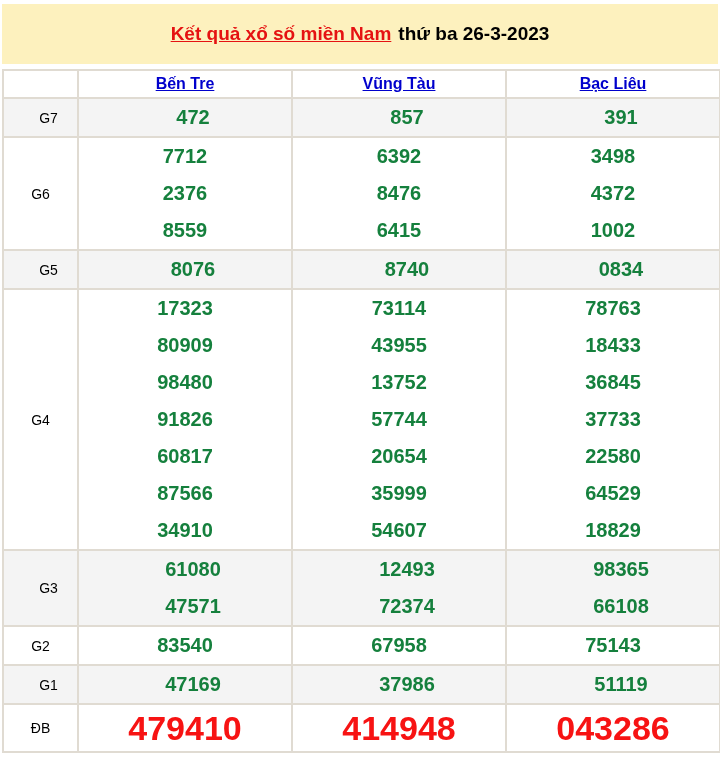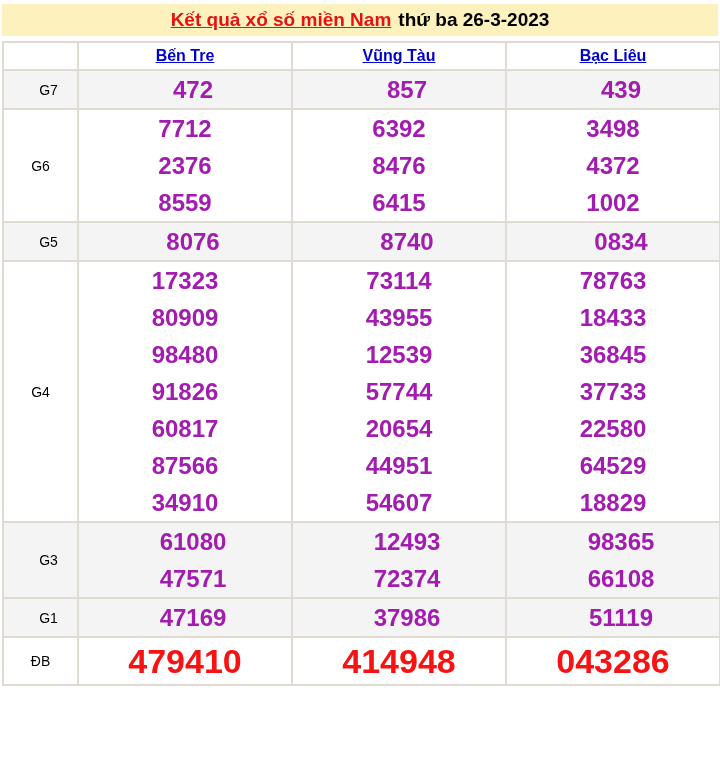--- a/index.html
+++ b/index.html
@@ -9,21 +9,21 @@
     font-family: "Liberation Sans", sans-serif;
   }
   .page {
     width: 720px;
     box-sizing: border-box;
     padding: 4px 2px 0 2px;
   }
   
   .title-bar {
     background: #fdf1be;
-    height: 32px;
+    height: 60px;
     display: flex;
     align-items: center;
     justify-content: center;
     gap: 7px;
     font-size: 19px;
     font-weight: bold;
     white-space: nowrap;
   }
   .title-link {
     color: #e51212;
@@ -57,23 +57,23 @@
     cursor: pointer;
   }
   td.label {
     font-size: 14px;
     font-weight: normal;
     color: #000;
   }
   .line {
     height: 37px;
     line-height: 37px;
-    font-size: 24px;
+    font-size: 20px;
     font-weight: bold;
-    color: #a21caf;
+    color: #15803d;
   }
   tr.g8 .line { height: 44px; line-height: 44px; font-size: 30px; }
   tr.db .line { height: 46px; line-height: 46px; font-size: 34px; }
   .red { color: #f71313; }
 </style>
 </head>
 <body>
 
 <div class="page">
 
@@ -102,21 +102,21 @@
 
       <tr class="alt">
         <td class="label">G7</td>
         <td>
             <div class="line">472</div>
           </td>
         <td>
             <div class="line">857</div>
           </td>
         <td>
-            <div class="line">439</div>
+            <div class="line">391</div>
           </td>
       </tr>
 
       <tr>
         <td class="label">G6</td>
         <td>
           <div class="line">7712</div>
           <div class="line">2376</div>
           <div class="line">8559</div>
         </td>
@@ -152,24 +152,24 @@
           <div class="line">80909</div>
           <div class="line">98480</div>
           <div class="line">91826</div>
           <div class="line">60817</div>
           <div class="line">87566</div>
           <div class="line">34910</div>
         </td>
         <td>
           <div class="line">73114</div>
           <div class="line">43955</div>
-          <div class="line">12539</div>
+          <div class="line">13752</div>
           <div class="line">57744</div>
           <div class="line">20654</div>
-          <div class="line">44951</div>
+          <div class="line">35999</div>
           <div class="line">54607</div>
         </td>
         <td>
           <div class="line">78763</div>
           <div class="line">18433</div>
           <div class="line">36845</div>
           <div class="line">37733</div>
           <div class="line">22580</div>
           <div class="line">64529</div>
           <div class="line">18829</div>
@@ -185,20 +185,32 @@
         <td>
           <div class="line">12493</div>
           <div class="line">72374</div>
         </td>
         <td>
           <div class="line">98365</div>
           <div class="line">66108</div>
         </td>
       </tr>
 
+      <tr>
+        <td class="label">G2</td>
+        <td>
+            <div class="line">83540</div>
+          </td>
+        <td>
+            <div class="line">67958</div>
+          </td>
+        <td>
+            <div class="line">75143</div>
+          </td>
+      </tr>
 
       <tr class="alt">
         <td class="label">G1</td>
         <td>
             <div class="line">47169</div>
           </td>
         <td>
             <div class="line">37986</div>
           </td>
         <td>

